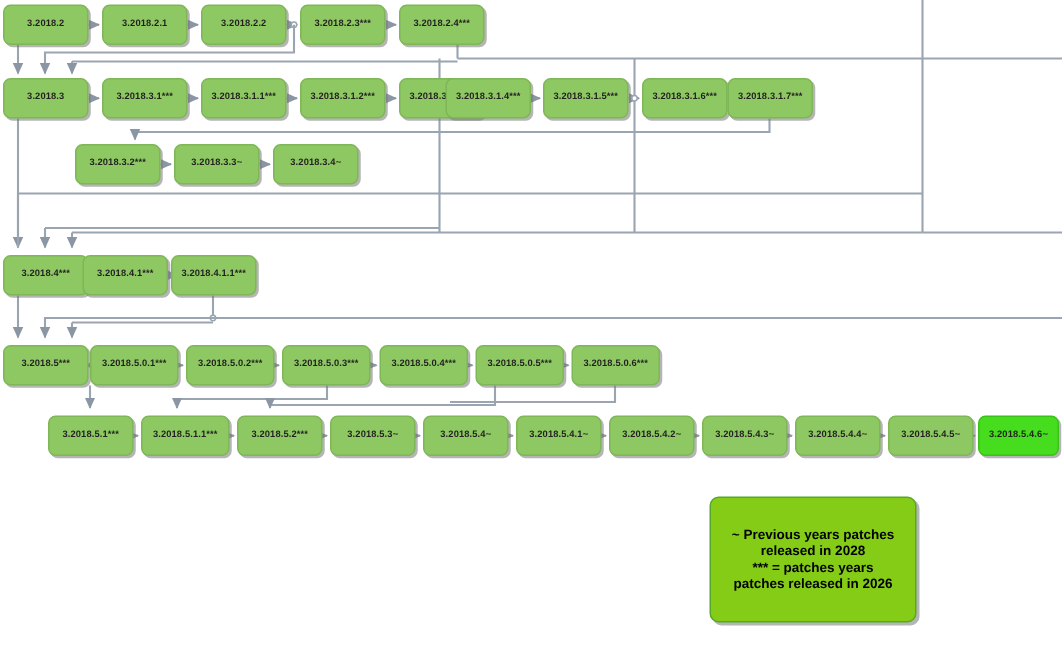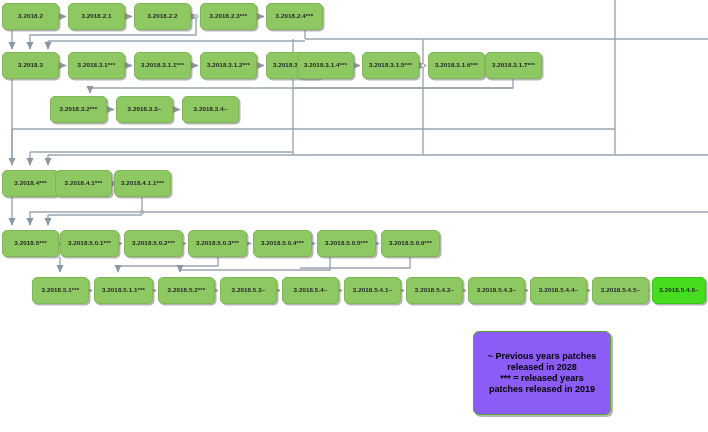--- a/index.html
+++ b/index.html
@@ -28,21 +28,21 @@
     box-shadow:1.5px 1.5px 0 rgba(120,120,120,0.55);
     white-space:nowrap;
   }
   .node.highlight{
     background:#45DD1E;
     border-color:#3BC219;
   }
   .legend{
     position:absolute;
     box-sizing:border-box;
-    background:#8b5cf6;
+    background:#84cc16;
     border:1px solid #55A82A;
     border-radius:6px;
     box-shadow:2px 2px 0 rgba(120,120,120,0.55);
     display:flex;
     flex-direction:column;
     align-items:center;
     justify-content:center;
     text-align:center;
     color:#000;
     font-size:9px;
@@ -193,17 +193,17 @@
       <div class="node" style="left: 406px; top: 277px; width: 57px; height: 27px;">3.2018.5.4.2~</div>
       <div class="node" style="left: 468px; top: 277px; width: 57px; height: 27px;">3.2018.5.4.3~</div>
       <div class="node" style="left: 530px; top: 277px; width: 57px; height: 27px;">3.2018.5.4.4~</div>
       <div class="node" style="left: 592px; top: 277px; width: 57px; height: 27px;">3.2018.5.4.5~</div>
       <div class="node highlight" style="left: 652px; top: 277px; width: 54px; height: 27px;">3.2018.5.4.6~</div>
     </div>
 
   <div class="legend" id="legend" style="left: 473px; top: 331px; width: 138px; height: 84px;">
     <span>~ Previous years patches</span>
     <span>released in 2028</span>
-    <span>*** = released years</span>
-    <span>patches released in 2019</span>
+    <span>*** = patches years</span>
+    <span>patches released in 2026</span>
   </div>
 
 </div>
 
 </body></html>

